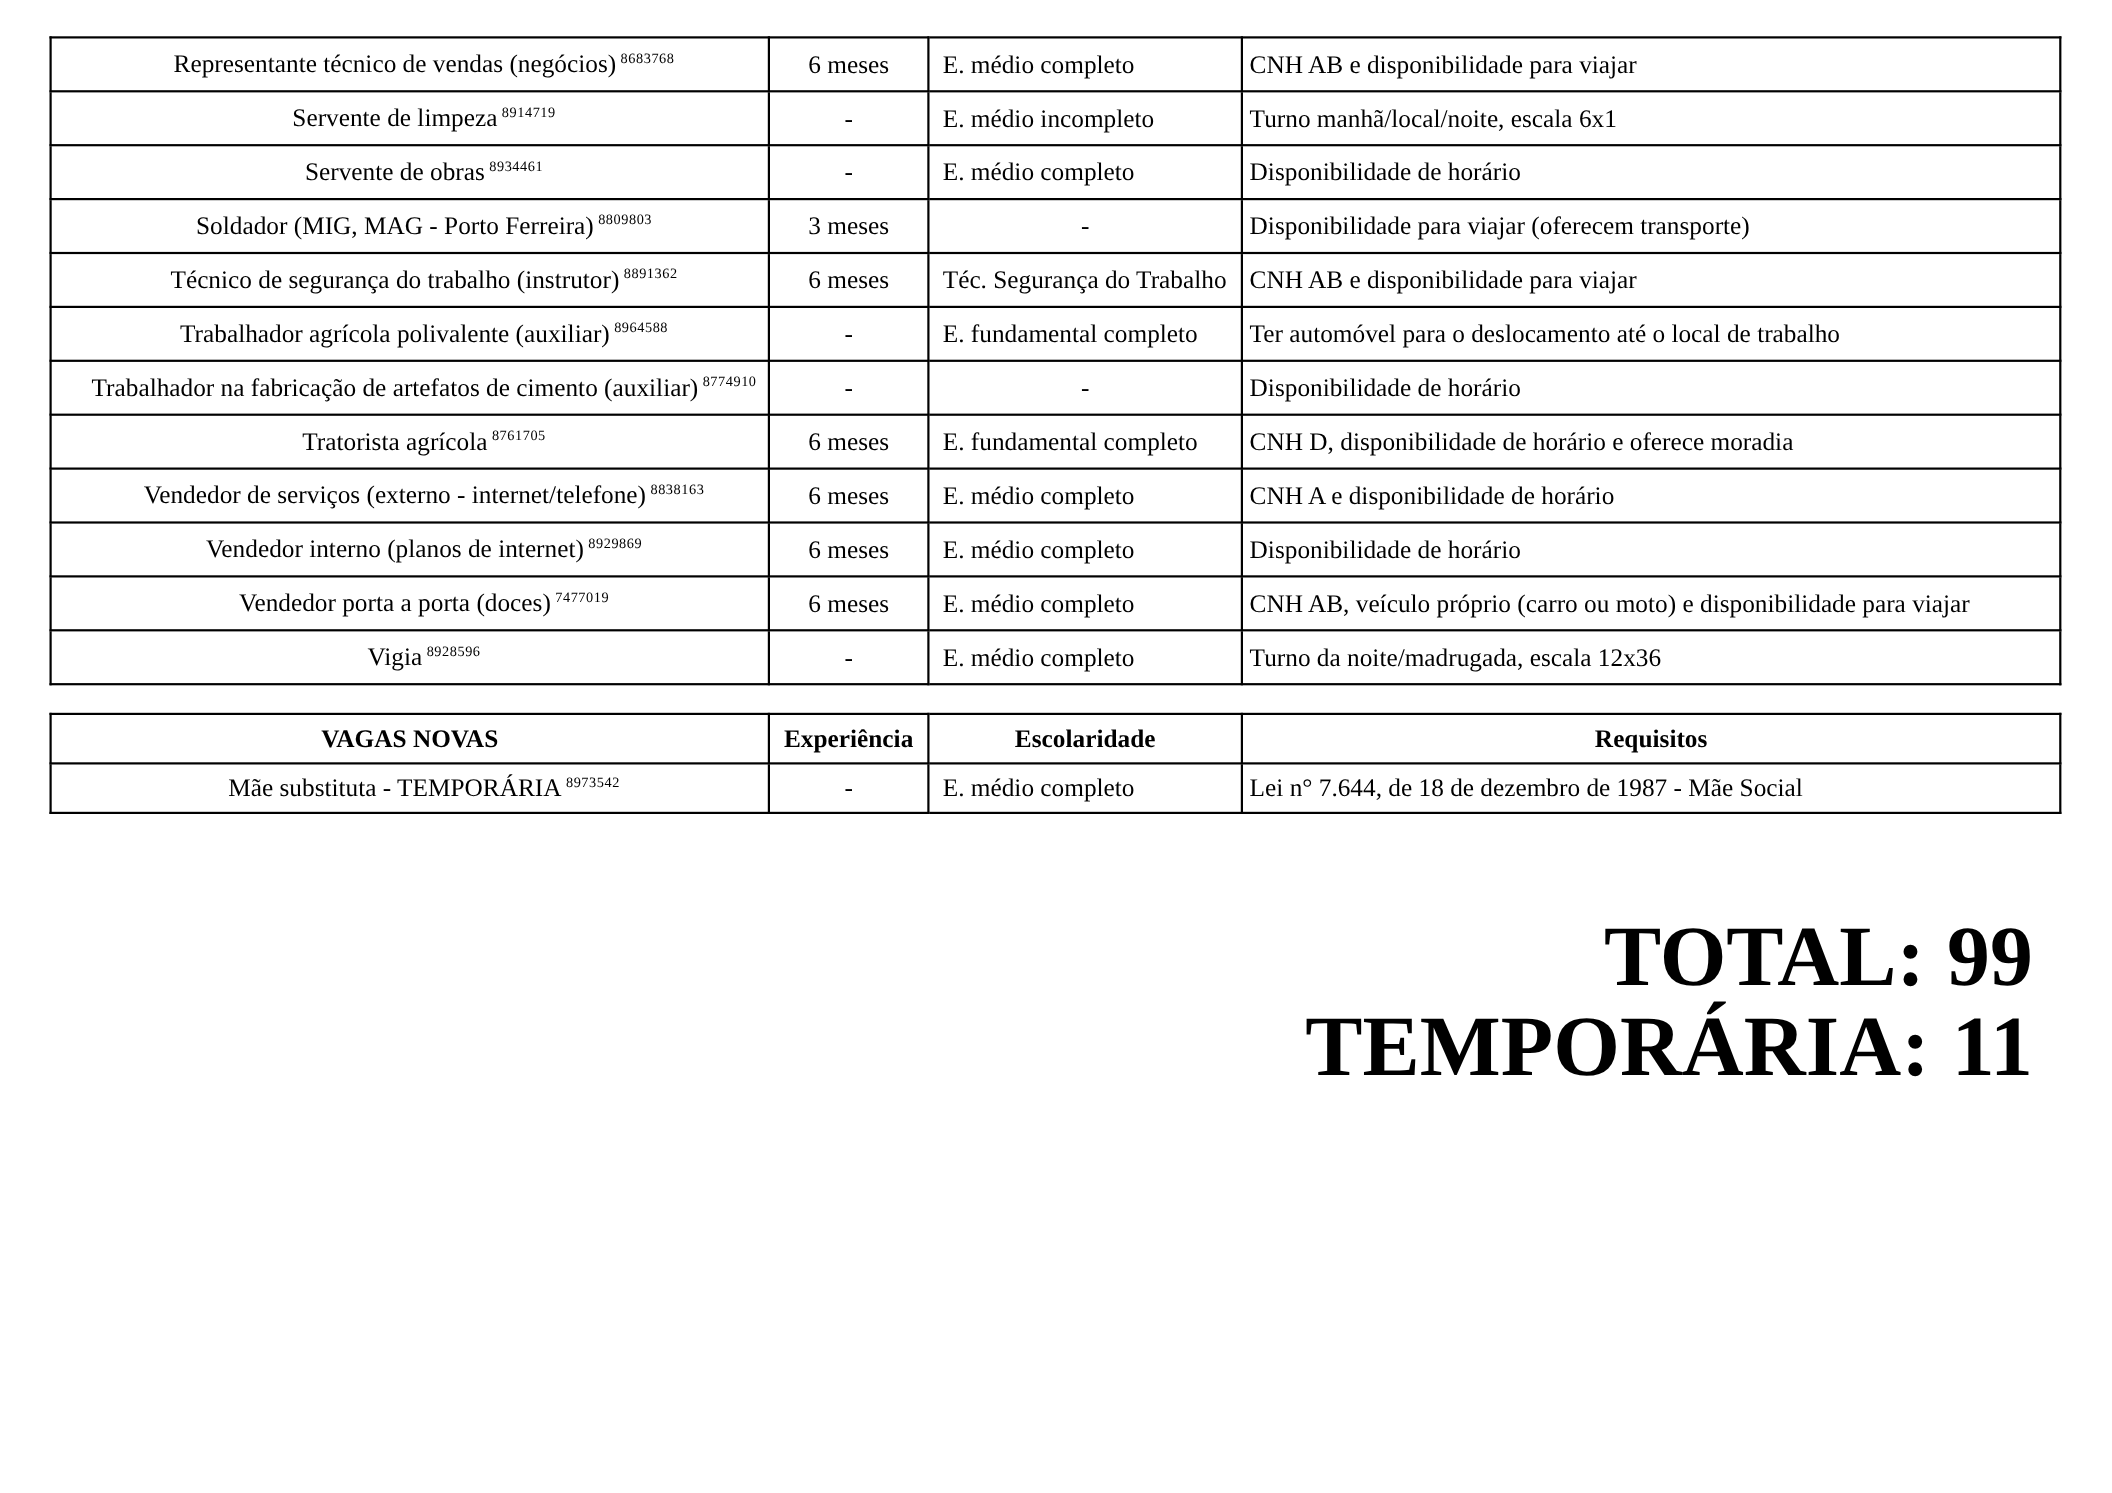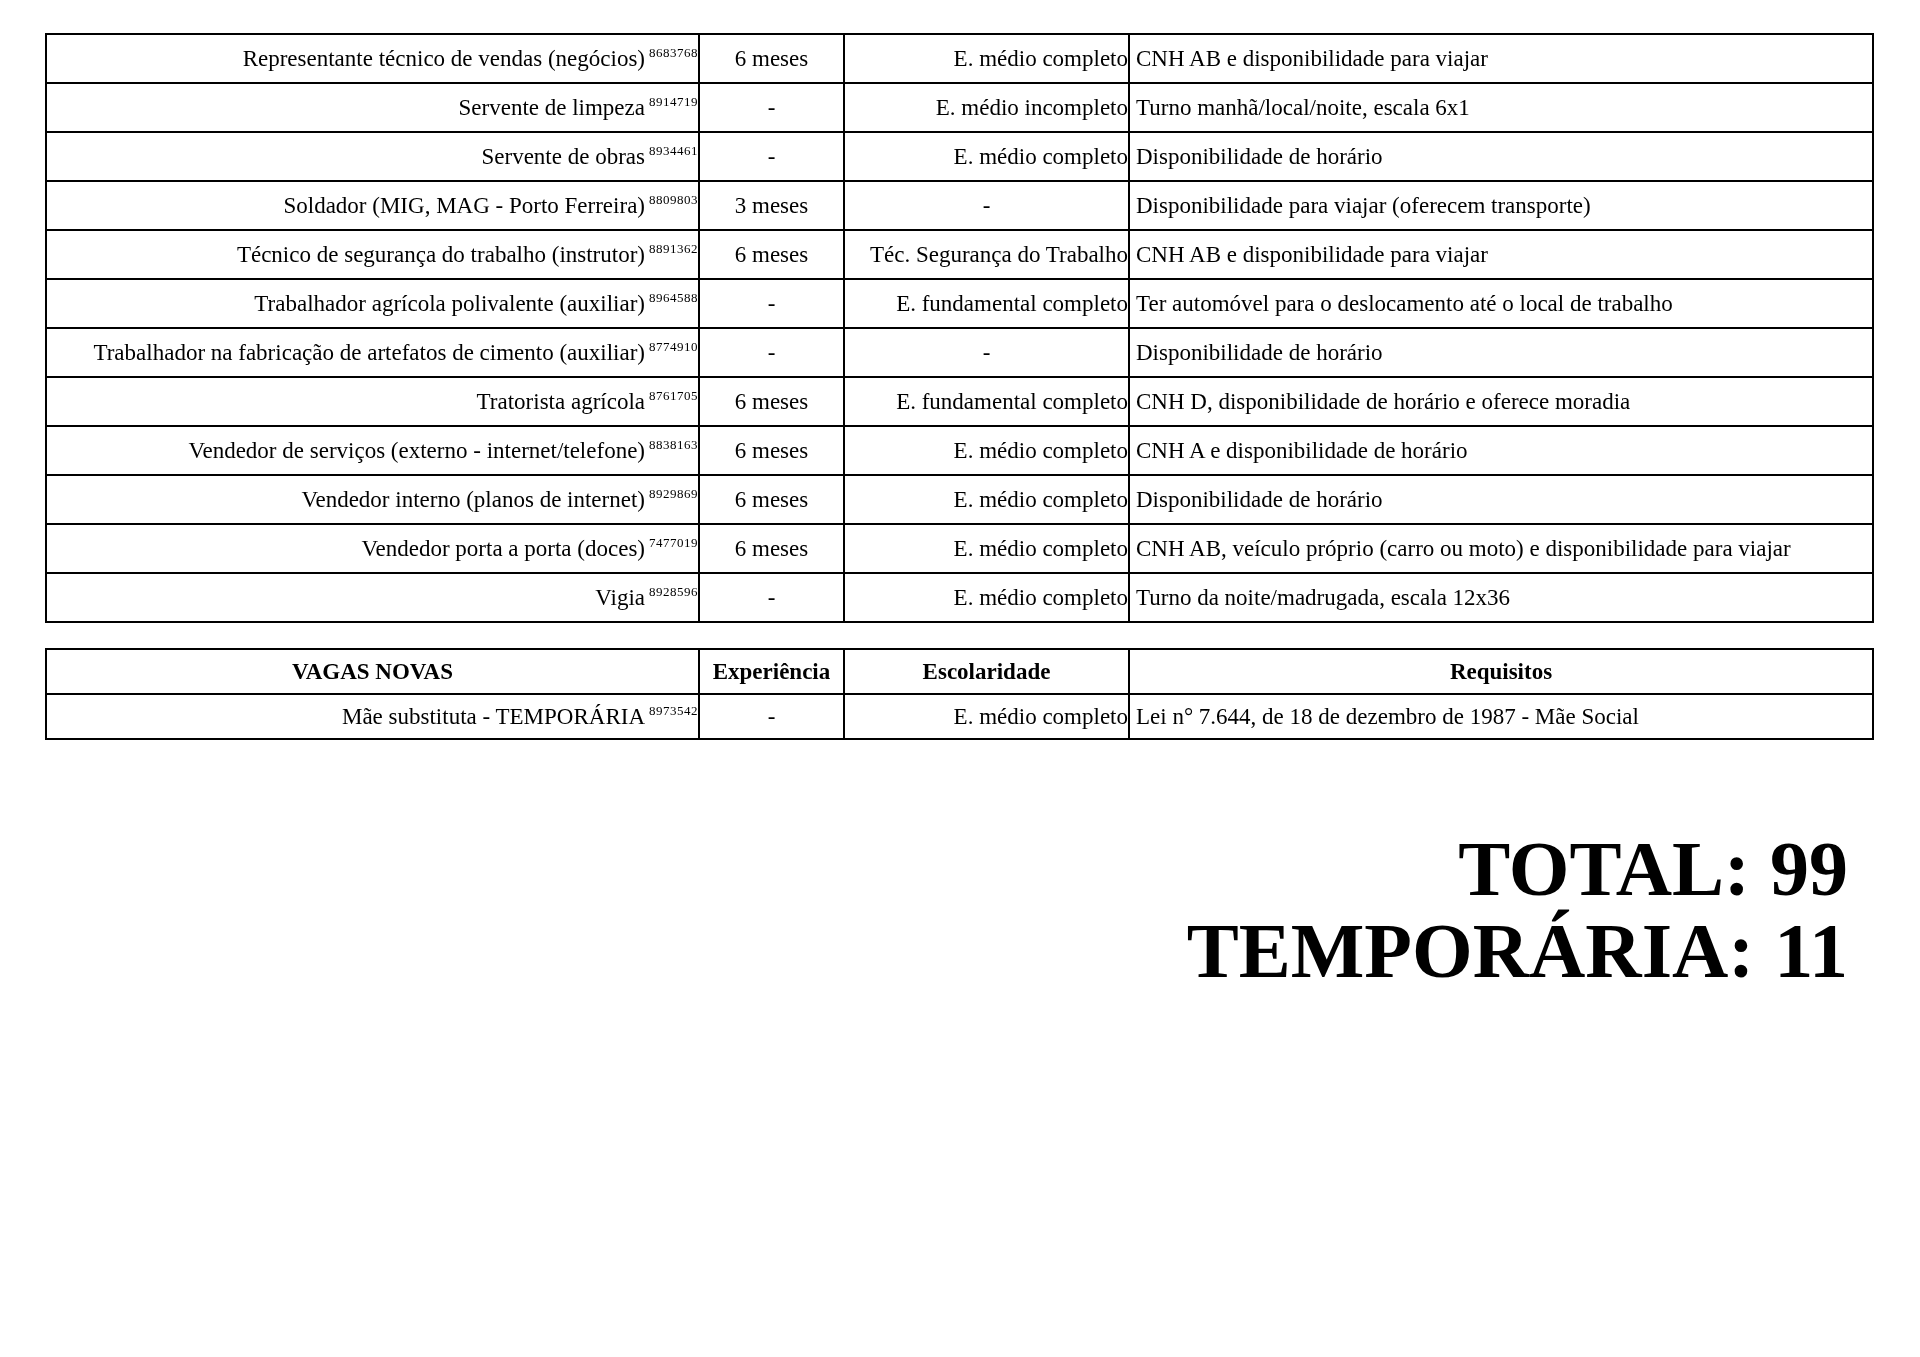--- a/index.html
+++ b/index.html
@@ -28,23 +28,23 @@
   #t2 { top: 648px; }
   td, th {
     border: 2px solid #000000;
     padding: 0;
     overflow: hidden;
     white-space: nowrap;
     vertical-align: middle;
   }
   #t1 tr { height: 49px; }
   #t2 tr { height: 45px; }
-  td.job { text-align: right; padding-left: 26px; margin-top: 10px; }
+  td.job { text-align: center; padding-left: 26px; margin-top: 10px; }
   td.exp { text-align: center; margin-top: 33px; }
-  td.edu { text-align: right; padding-left: 0; }
+  td.edu { text-align: left; padding-left: 12px; }
   td.edu.c { text-align: center; padding-left: 0; }
   td.req { text-align: left; padding-left: 6px; }
   th { font-weight: bold; text-align: center; }
   sup.id {
     font-size: 13px;
     margin-left: 4px;
     letter-spacing: 0.5px;
   }
   .summary {
     position: absolute;

